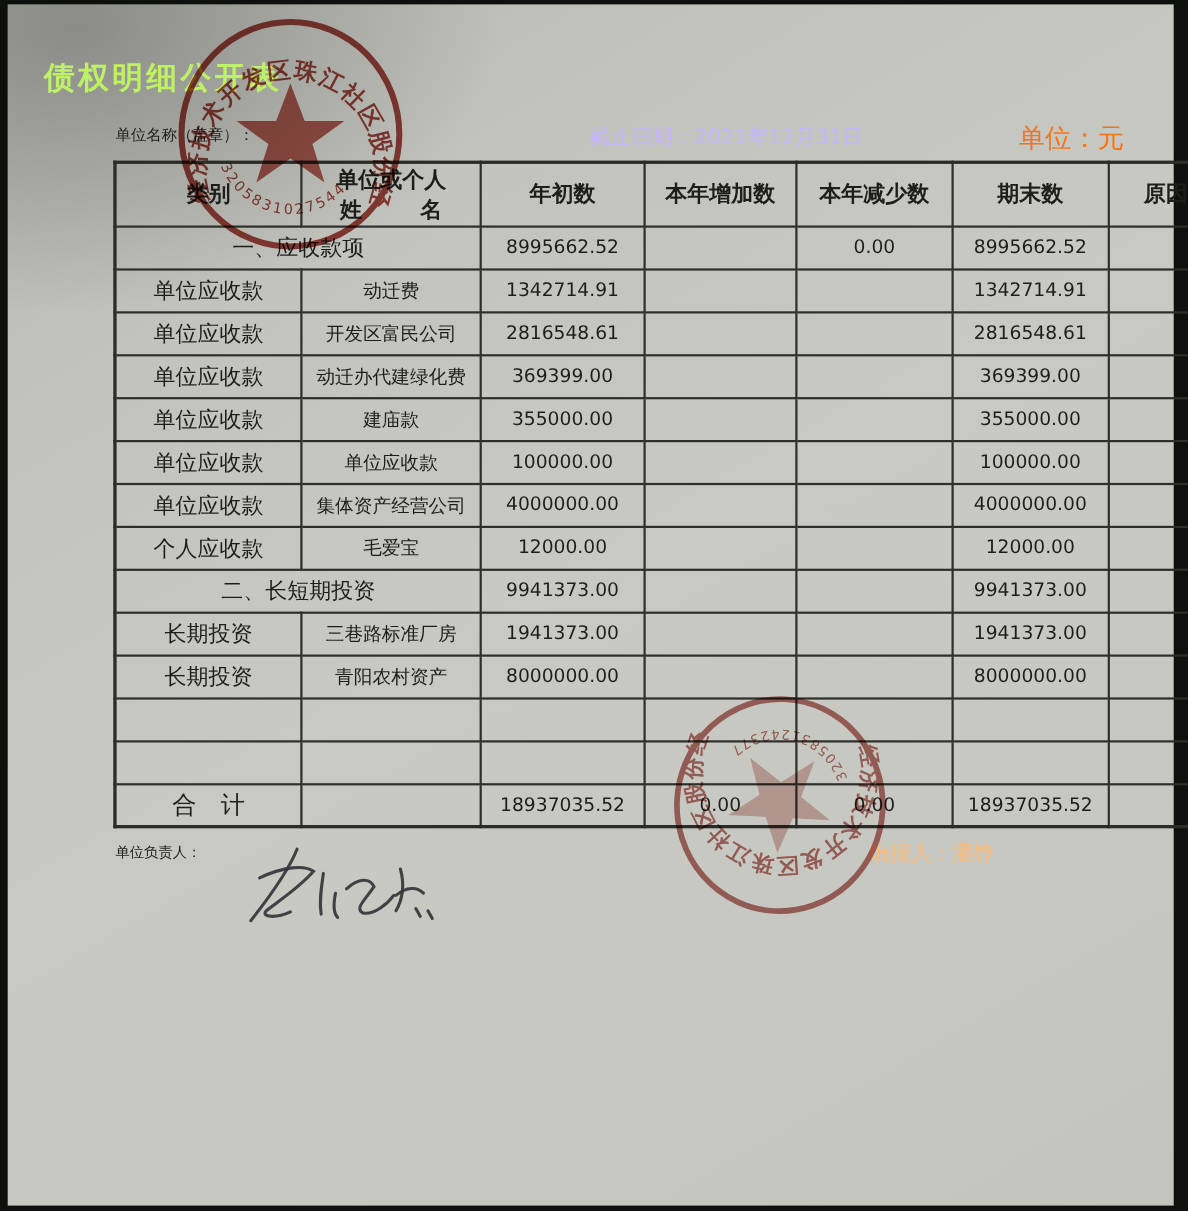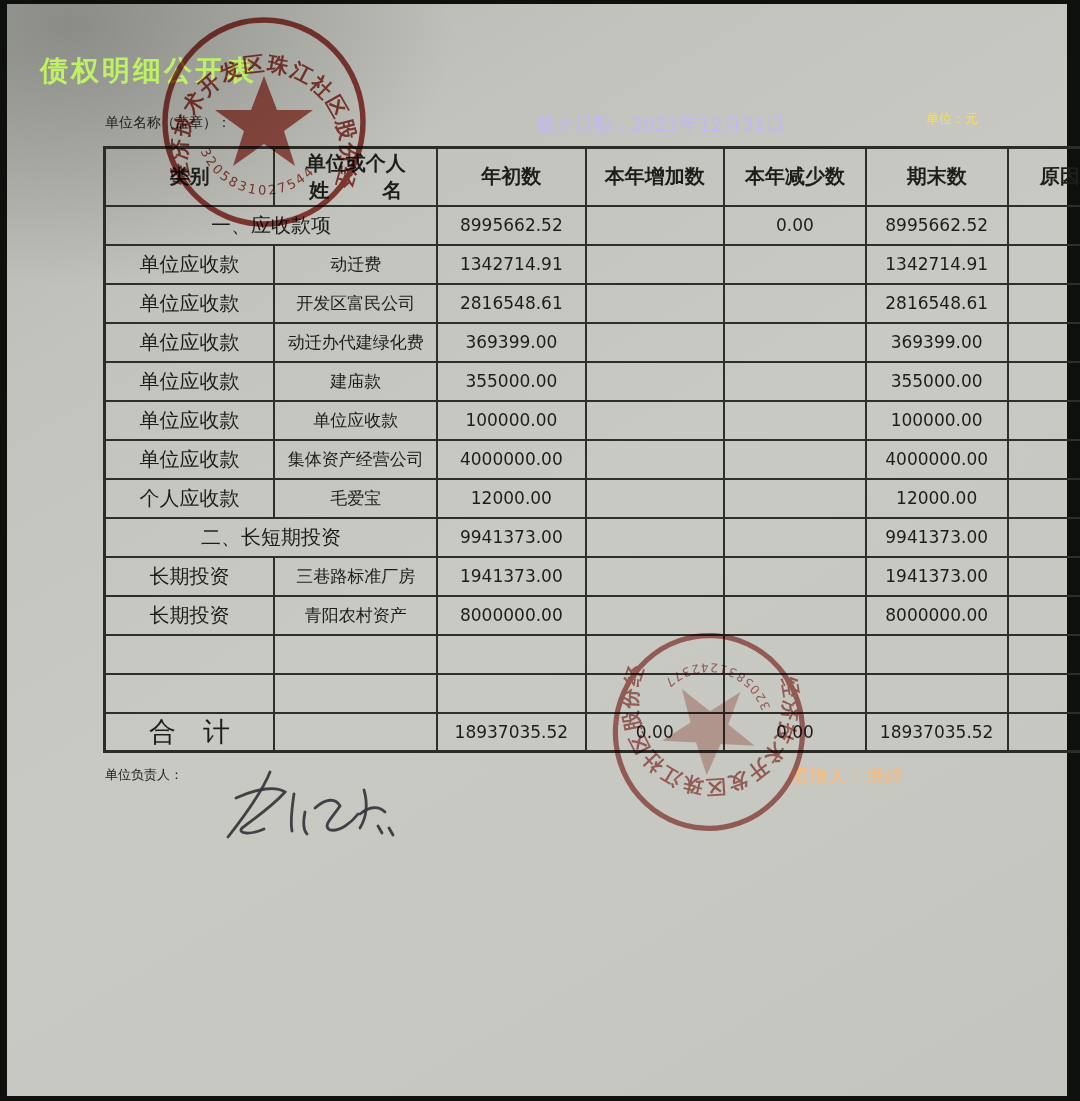--- a/index.html
+++ b/index.html
@@ -8,37 +8,37 @@
   #screen{position:absolute;inset:0;}
   
   .paper{position:absolute;left:7px;top:4px;right:13px;bottom:5px;
          background:
            radial-gradient(ellipse 620px 420px at 6% 2%, rgba(40,42,38,0.30), rgba(0,0,0,0) 62%),
            linear-gradient(150deg,#b3b4ae 0%,#c2c3bd 22%,#c8c9c3 48%,#c7c8c2 72%,#c3c4be 100%);}
   .title{position:absolute;left:40px;right:0;top:52px;
          font-size:28px;font-weight:700;letter-spacing:3px;color:#bef264;}
   .meta-unit-name{position:absolute;left:105px;top:114px;font-size:14px;color:#1d1e1c;}
   .meta-cutoff{position:absolute;left:536px;top:112px;font-size:19px;color:#c4b5fd;text-align:right;}
-  .meta-currency{position:absolute;left:926px;top:110px;font-size:13px;color:#fde047;}
+  .meta-currency{position:absolute;left:926px;top:110px;font-size:24px;color:#f97316;}
 
   #debt-table{position:absolute;left:103px;top:146px;width:1011px;
               border-collapse:collapse;table-layout:fixed;}
   #debt-table th,#debt-table td{border:2.2px solid #2e2e2a;padding:0;text-align:center;
               vertical-align:middle;color:#1d1e1c;overflow:hidden;}
   #debt-table{border:3px solid #2b2b27;}
   #debt-table thead tr{height:58px;}
   #debt-table tbody tr{height:39px;}
   #debt-table th{font-weight:600;font-size:20px;}
   th .spread{display:flex;justify-content:space-between;padding:0 34px;}
   td.c0{font-size:20px;}
   td.c1{font-size:17px;margin-top:22px;}
   td.c2,td.c3,td.c4,td.c5{font-size:17px;color:#232427;}
   td.c6{font-size:17px;}
   td.section{text-align:left;padding-left:8px;font-size:20px;}
-  tr.total td.c0{font-size:27px;}
+  tr.total td.c0{font-size:22px;}
 
   .responsible{position:absolute;left:105px;top:766px;font-size:13px;color:#1d1e1c;}
   .preparer{position:absolute;left:790px;top:763px;font-size:19px;color:#fdba74;}
 
   .signature{position:absolute;left:218px;top:764px;width:178px;height:84px;}
   .signature path{fill:none;stroke:#33353b;stroke-width:2.8;stroke-linecap:round;opacity:.92;}
 
   .stamp{position:absolute;mix-blend-mode:multiply;pointer-events:none;}
   .stamp-top{left:158px;top:14px;width:212px;height:218px;opacity:.92;}
   .stamp-bottom{left:606px;top:628px;width:206px;height:206px;opacity:.72;

